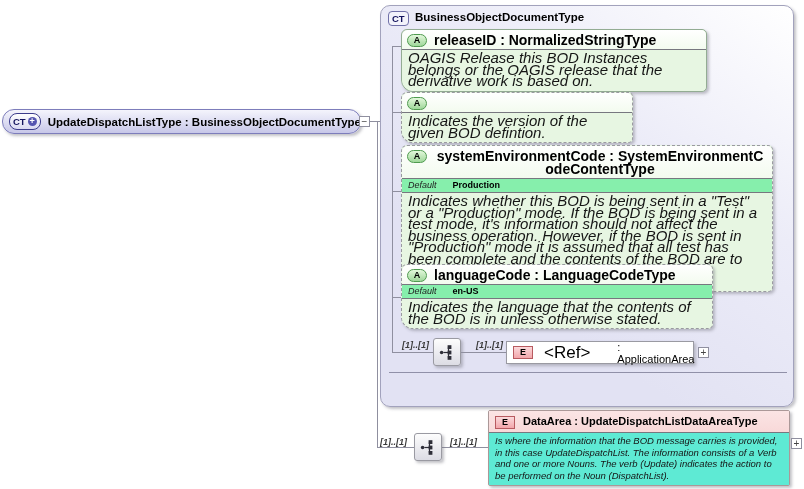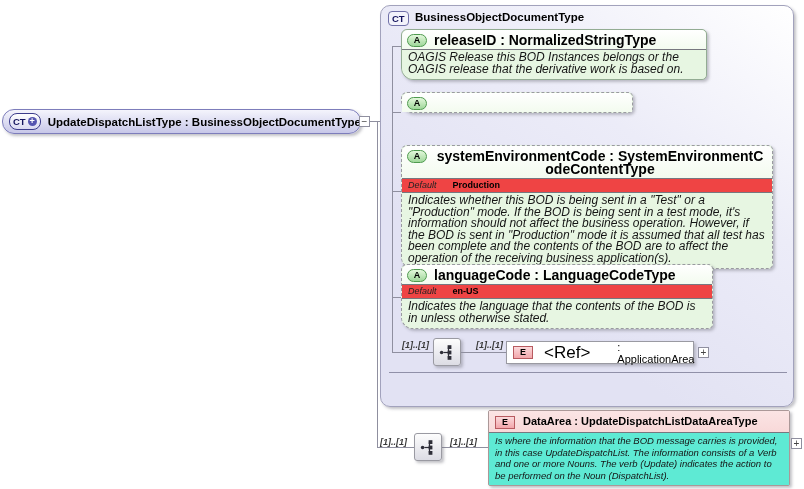--- a/index.html
+++ b/index.html
@@ -61,27 +61,27 @@
   .a-icon{
     flex:0 0 auto;width:20px;height:13px;margin-top:1px;box-sizing:border-box;
     border:1px solid #4f9b4f;border-radius:7px;
     background:linear-gradient(#e3f8db,#9fd79a);
     font-size:9px;font-weight:bold;line-height:11px;text-align:center;
   }
   .attr-name{font-size:14px;font-weight:bold;line-height:13px;padding-top:1px;}
   .attr-name.wrap-center{text-align:center;word-break:break-all;flex:1;}
   .attr-default{
     display:flex;gap:16px;border-top:1px solid #77777f;padding:1px 6px 2px;
-    font-size:9px;background:#ef4444;align-items:baseline;
+    font-size:9px;background:#86efac;align-items:baseline;
   }
   .default-label{font-style:italic;color:#222;}
   .default-value{font-weight:bold;}
   .attr-desc{
     border-top:1px solid #77777f;padding:2px 6px 4px;font-style:italic;
-    font-size:12px;line-height:11.5px;color:#151515;background:#e7f6e2;
+    font-size:15px;line-height:11.5px;color:#151515;background:#e7f6e2;
     border-radius:0 0 5px 12px;
   }
 
   
   .card-label{
     position:absolute;font-size:9px;font-weight:bold;font-style:italic;color:#3a3a3a;
     white-space:nowrap;
   }
 
   
@@ -161,20 +161,21 @@
         <span class="a-icon">A</span>
         <span class="attr-name">releaseID : NormalizedStringType</span>
       </div>
       <div class="attr-desc">OAGIS Release this BOD Instances belongs or the OAGIS release that the derivative work is based on.</div>
     </div>
 
     <div class="attr-box optional shadow" style="left:20px;top:86px;width:232px;">
       <div class="attr-header">
         <span class="a-icon">A</span>
       </div>
+      <div class="attr-desc">Indicates the version of the given BOD defintion.</div>
     </div>
 
     <div class="attr-box optional shadow" style="left:20px;top:139px;width:372px;">
       <div class="attr-header">
         <span class="a-icon">A</span>
         <span class="attr-name wrap-center">systemEnvironmentCode : SystemEnvironmentCodeContentType</span>
       </div>
       <div class="attr-default">
         <span class="default-label">Default</span>
         <span class="default-value">Production</span>

